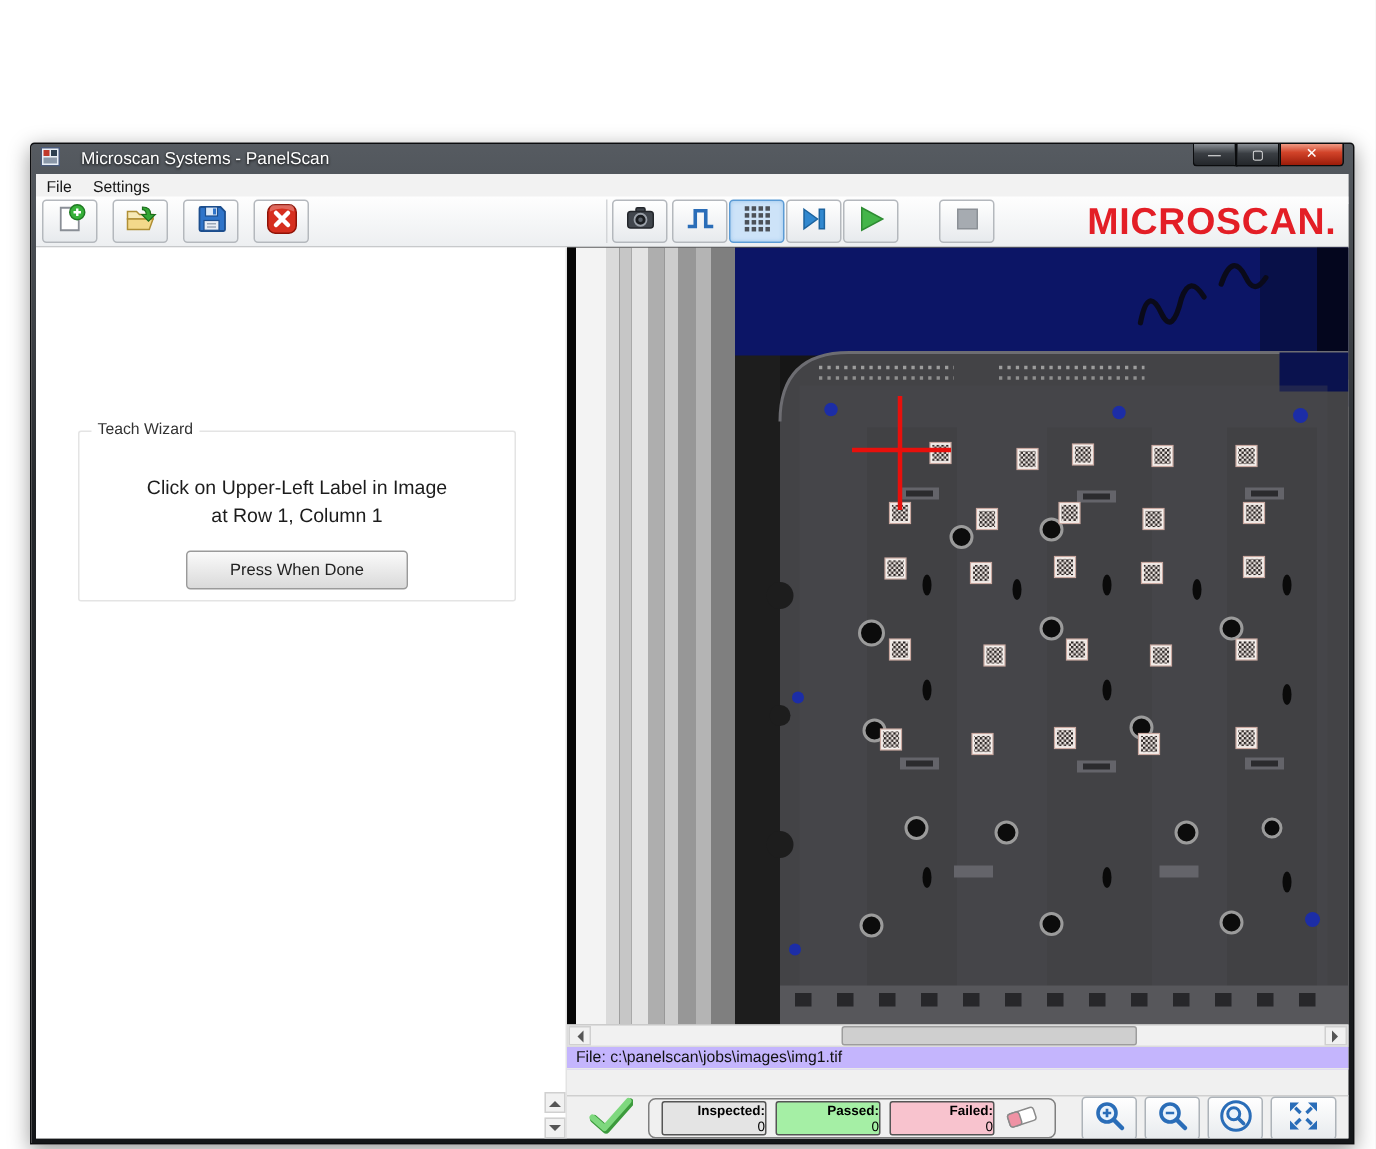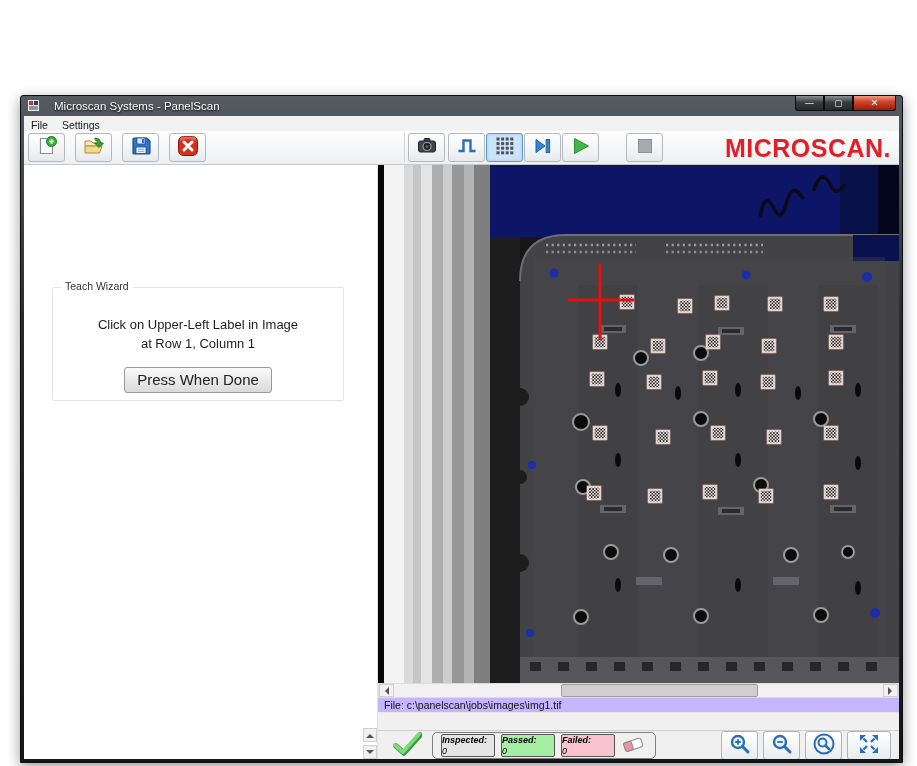--- a/index.html
+++ b/index.html
@@ -40,21 +40,21 @@
 
   .left-panel { position:absolute; left:0; top:49px; width:354px; bottom:0; background:#fff;
                 border-right:1px solid #e3e3e3; }
   .groupbox { position:absolute; left:28px; top:122px; width:292px; height:114px;
               border:1px solid #e4e4e4; border-radius:2px; }
   .groupbox-caption { position:absolute; top:-8px; left:8px; background:#fff; padding:0 4px;
                       font-size:10.5px; color:#333; }
   .wizard-text { margin-top:28px; text-align:center; font-size:13px; color:#1c1c1c; line-height:1.45; }
   .wizard-btn { display:block; margin:13px auto 0; width:148px; height:26px;
                 border:1px solid #9a9a9a; border-radius:3px;
-                background:linear-gradient(#fafafa,#dadada); font-size:15px; color:#222;
+                background:linear-gradient(#fafafa,#dadada); font-size:11px; color:#222;
                 font-family:"Liberation Sans", sans-serif; }
 
   .viewer { position:absolute; left:354px; top:49px; width:521px; height:518px; background:#101010; }
   .viewer svg { display:block; width:100%; height:100%; }
 
   .hscroll { position:absolute; left:354px; top:567px; width:521px; height:15px;
              background:#f1f1f1; border:1px solid #dcdcdc; }
   .scroll-arrow { position:absolute; top:0; width:15px; height:13px; background:#f1f1f1;
                   border:1px solid #d0d0d0; display:flex; align-items:center; justify-content:center; }
   .arrow-left { left:0; } .arrow-right { right:0; }
@@ -68,22 +68,22 @@
 
   .info-row { position:absolute; left:354px; width:521px; height:15px; background:#c4b5fd;
               font-size:10.5px; color:#111; padding:1px 0 0 6px; border-bottom:1px solid #e8e8e8; }
   .file-row { top:582px; } .status-row { top:597px; }
 
   .bottombar { position:absolute; left:354px; right:0; top:614px; bottom:0; background:#f0f0f0;
                border-top:1px solid #cfcfcf; display:flex; align-items:center;
                padding:0 8px 0 14px; gap:10px; }
   .result-group { display:flex; align-items:center; gap:6px; border:1px solid #7f7f7f;
                   border-radius:5px; height:27px; padding:0 8px; }
-  .stat-box { width:54px; height:23px; border:1px solid #555; border-radius:2px;
-              text-align:left; overflow:hidden; background:#e4e4e4;font-style:italic; }
+  .stat-box { width:70px; height:23px; border:1px solid #555; border-radius:2px;
+              text-align:right; overflow:hidden; background:#e4e4e4; }
   .stat-box.passed { background:#a5efa5; } .stat-box.failed { background:#f8c3ce; }
   .stat-label { font-size:9px; font-weight:bold; line-height:11px; }
   .stat-value { font-size:9px; line-height:10px; }
   .eraser-btn { border:none; background:transparent; display:flex; align-items:center; }
   .zoom-group { margin-left:auto; display:flex; gap:5px; align-items:center; }
   .zoom-btn { width:37px; height:29px; border:1px solid #adb3b9; border-radius:3px;
               background:linear-gradient(#ffffff,#e8ebee);
               display:flex; align-items:center; justify-content:center; }
   .zoom-btn.wide { width:44px; }
 

